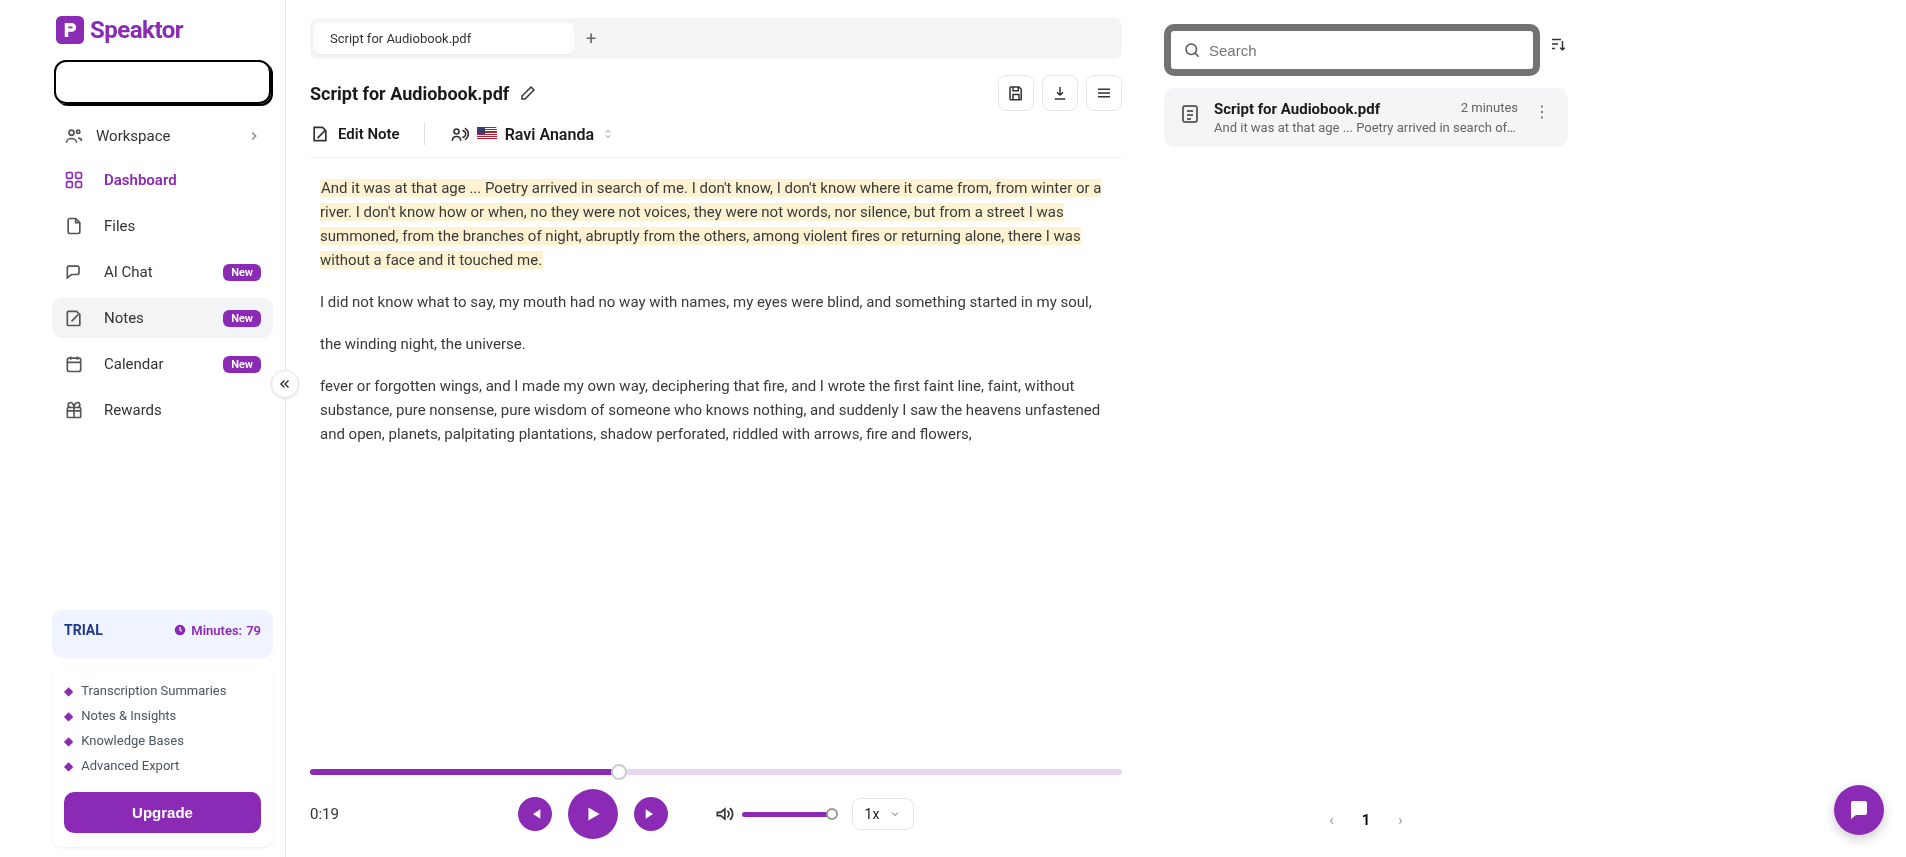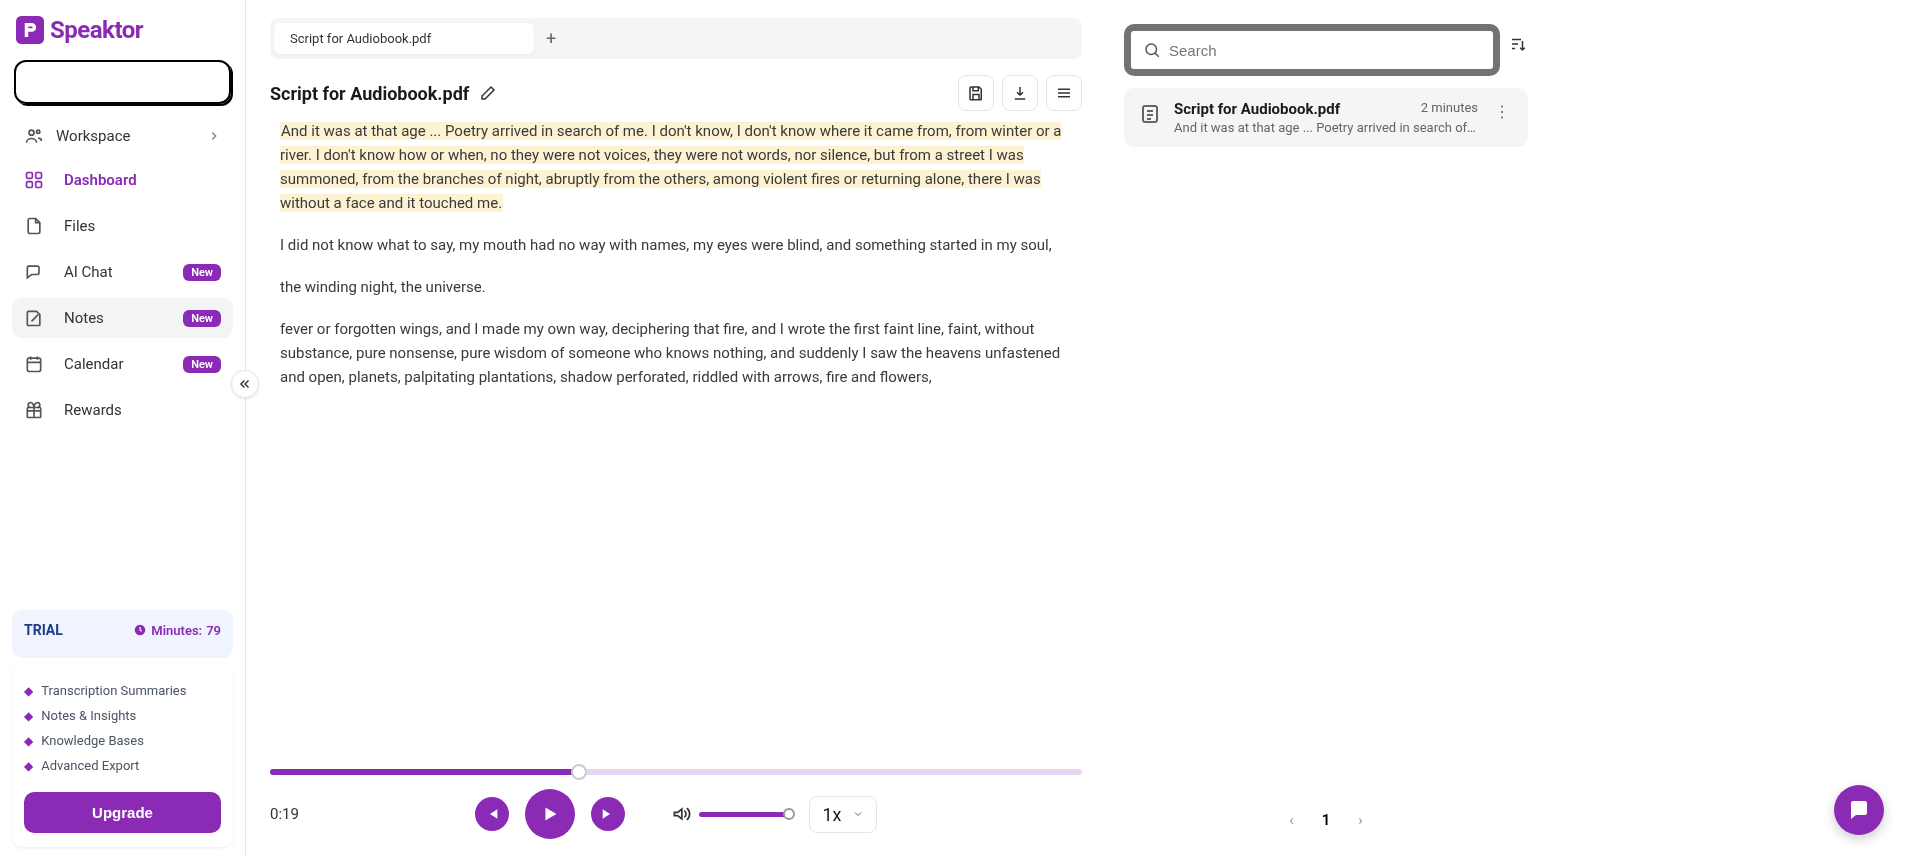--- a/index.html
+++ b/index.html
@@ -1,18 +1,18 @@
 <!DOCTYPE html>
 <html><head>
 <meta charset="utf-8">
 <style>
 * { box-sizing: border-box; margin: 0; padding: 0; }
 body { font-family: -apple-system, BlinkMacSystemFont, "Segoe UI", Roboto, sans-serif; background: #fff; color: #1a1a1a; overflow: hidden; }
 .app { display: flex; height: 857px; width: 1906px; }
-.sidebar { width: 246px; border-right: 1px solid #e5e5e5; display: flex; flex-direction: column; padding: 10px 12px; position: relative; }
+.sidebar { width: 246px; border-right: 1px solid #e5e5e5; display: flex; flex-direction: column; padding: 10px 12px; position: relative; margin-left: 40px; }
 .logo { display: flex; align-items: center; gap: 6px; padding: 6px 4px 12px 4px; }
 .logo svg { width: 28px; height: 28px; }
 .logo-text { font-size: 24px; font-weight: 700; color: #8b2bb5; letter-spacing: -0.5px; }
 .search-box { border: 2px solid #000; border-radius: 12px; height: 44px; margin: 4px 2px 12px 2px; box-shadow: 2px 2px 0 #000; }
 .nav-item { display: flex; align-items: center; gap: 20px; padding: 10px 12px; border-radius: 10px; cursor: pointer; font-size: 15px; color: #333; }
 .nav-item.workspace { justify-content: space-between; margin-bottom: 4px; }
 .nav-item.active { color: #8b2bb5; font-weight: 600; }
 .nav-item.selected { background: #f3f4f6; }
 .nav-icon { width: 20px; height: 20px; flex-shrink: 0; }
 .nav-label { flex: 1; }
@@ -50,21 +50,21 @@
 .progress-bar { height: 6px; background: #e8d5f2; border-radius: 3px; position: relative; margin-bottom: 14px; cursor: pointer; }
 .progress-fill { height: 100%; background: #8b2bb5; border-radius: 3px; width: 38%; position: relative; }
 .progress-thumb { width: 16px; height: 16px; background: #fff; border: 2px solid #ccc; border-radius: 50%; position: absolute; right: -8px; top: -5px; }
 .player-controls { display: flex; align-items: center; justify-content: center; gap: 16px; position: relative; }
 .time { font-size: 15px; color: #333; position: absolute; left: 0; }
 .ctrl-btn { width: 34px; height: 34px; border-radius: 50%; background: #8b2bb5; display: flex; align-items: center; justify-content: center; cursor: pointer; }
 .play-btn { width: 50px; height: 50px; }
 .vol-wrap { display: flex; align-items: center; gap: 8px; margin-left: 30px; }
 .vol-bar { width: 90px; height: 5px; background: #8b2bb5; border-radius: 3px; position: relative; }
 .vol-thumb { width: 12px; height: 12px; background: #fff; border: 2px solid #999; border-radius: 50%; position: absolute; right: -6px; top: -4px; }
-.speed-sel { border: 1px solid #e5e5e5; border-radius: 8px; padding: 7px 12px; display: flex; align-items: center; gap: 10px; cursor: pointer; font-size: 18px; margin-left: 4px; }
+.speed-sel { border: 1px solid #e5e5e5; border-radius: 8px; padding: 7px 12px; display: flex; align-items: center; gap: 10px; cursor: pointer; font-size: 14px; margin-left: 4px; }
 .notes-panel { width: 440px; padding: 24px 18px 18px 18px; display: flex; flex-direction: column; }
 .notes-title { font-size: 20px; font-weight: 700; margin-bottom: 14px; }
 .notes-search-row { display: flex; gap: 8px; margin-bottom: 12px; }
 .notes-search { flex: 1; border: 7px solid #737373; border-radius: 10px; padding: 10px 12px; display: flex; align-items: center; gap: 8px; }
 .notes-search input { border: none; outline: none; font-size: 15px; flex: 1; background: transparent; }
 .sort-btn { width: 20px; height: 40px; display: flex; align-items: center; justify-content: center; cursor: pointer; }
 .note-card { background: #f5f5f7; border-radius: 10px; padding: 12px 14px; display: flex; gap: 12px; align-items: flex-start; cursor: pointer; }
 .note-icon { width: 24px; height: 24px; flex-shrink: 0; margin-top: 2px; color: #666; }
 .note-body { flex: 1; min-width: 0; }
 .note-head { display: flex; justify-content: space-between; gap: 8px; }
@@ -218,20 +218,41 @@
                 <path d="M12 4v11m0 0l-4-4m4 4l4-4M5 20h14"></path>
               </svg>
             </div>
           <div class="icon-btn">
               <svg width="18" height="18" viewBox="0 0 24 24" fill="none" stroke="#333" stroke-width="2">
                 <path d="M4 7h16M4 12h16M4 17h16"></path>
               </svg>
             </div>
         </div>
       </div>
+      <div class="toolbar">
+        <div class="tool-btn">
+          <svg width="20" height="20" viewBox="0 0 24 24" fill="none" stroke="#333" stroke-width="2">
+              <path d="M5 4h10l4 4v12H5z"></path>
+              <path d="M9 17l9-9"></path>
+            </svg>
+          <span>Edit Note</span>
+        </div>
+        <div class="divider"></div>
+        <div class="voice-sel">
+          <svg width="20" height="20" viewBox="0 0 24 24" fill="none" stroke="#333" stroke-width="2">
+              <circle cx="9" cy="9" r="3"></circle>
+              <path d="M4 20c0-3 2-5 5-5s5 2 5 5M16 8a4 4 0 010 8M19 5a8 8 0 010 14"></path>
+            </svg>
+          <span class="flag"></span>
+          <span style="font-weight:600">Ravi Ananda</span>
+          <svg width="12" height="12" viewBox="0 0 24 24" fill="none" stroke="#888" stroke-width="2">
+              <path d="M8 9l4-4 4 4M8 15l4 4 4-4"></path>
+            </svg>
+        </div>
+      </div>
       <div class="content">
         <p><span class="highlight">And it was at that age ... Poetry arrived in search of me. I don't know, I don't know where it came from, from winter or a river. I don't know how or when, no they were not voices, they were not words, nor silence, but from a street I was summoned, from the branches of night, abruptly from the others, among violent fires or returning alone, there I was without a face and it touched me.</span></p>
         <p>I did not know what to say, my mouth had no way with names, my eyes were blind, and something started in my soul,</p>
         <p>the winding night, the universe.</p>
         <p>fever or forgotten wings, and I made my own way, deciphering that fire, and I wrote the first faint line, faint, without substance, pure nonsense, pure wisdom of someone who knows nothing, and suddenly I saw the heavens unfastened and open, planets, palpitating plantations, shadow perforated, riddled with arrows, fire and flowers,</p>
       </div>
       <div class="player">
         <div class="progress-bar">
           <div class="progress-fill">
               <div class="progress-thumb"></div>

